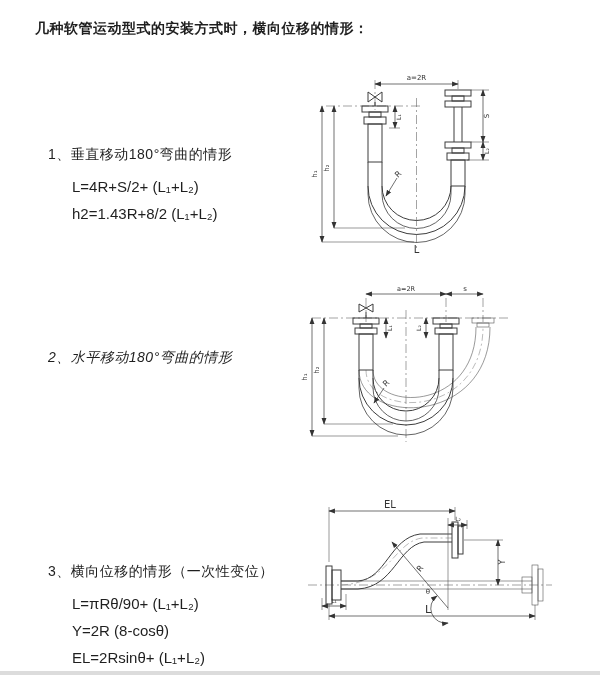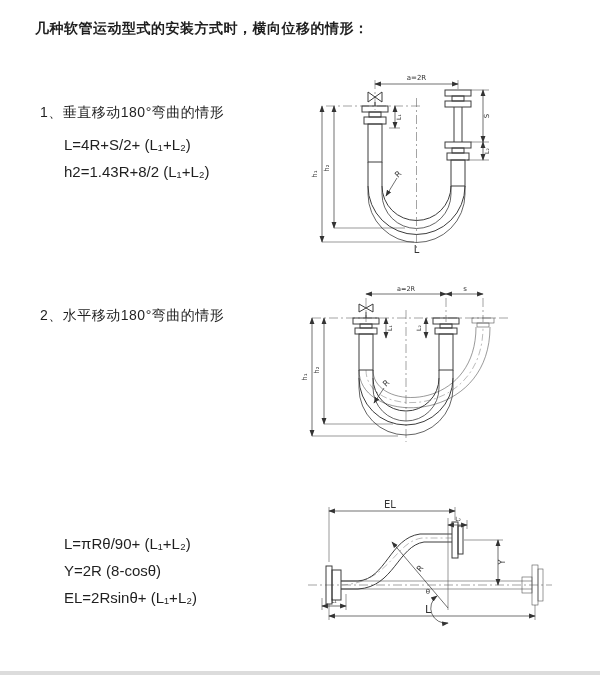--- a/index.html
+++ b/index.html
@@ -5,26 +5,26 @@
   html,body{margin:0;padding:0;}
   body{
     width:600px;height:675px;position:relative;background:#ffffff;
     font-family:"Liberation Sans","DejaVu Sans",sans-serif;
     color:#1f1f1f;overflow:hidden;
   }
   .title{
     position:absolute;left:35px;top:20px;font-size:14px;font-weight:700;
     letter-spacing:.5px;
   }
-  .section{position:absolute;left:40px;}
+  .section{position:absolute;left:48px;margin-top:42px;}
   .section .heading{font-size:14px;font-weight:400;letter-spacing:.5px;}
   .section .formulas{margin-left:24px;margin-top:9px;font-size:15px;}
   .section .formulas .f{line-height:27px;white-space:pre;}
   .sec1{top:104px;}
-  .sec2{top:307px;}
+  .sec2{top:307px;font-style:italic;}
   .sec3{top:521px;}
   .diag{position:absolute;}
   .d1{left:300px;top:66px;width:250px;height:190px;}
   .d2{left:298px;top:282px;width:292px;height:170px;}
   .d3{left:300px;top:498px;width:290px;height:170px;}
   svg{display:block;}
   svg text{font-family:"DejaVu Sans","Liberation Sans",sans-serif;fill:#333;}
   .geo{stroke:#3c3c3c;stroke-width:1;fill:none;}
   .geo2{stroke:#3c3c3c;stroke-width:.8;fill:none;}
   .thin{stroke:#555;stroke-width:.6;fill:none;}
@@ -45,20 +45,21 @@
     <div class="f">L=4R+S/2+ (L₁+L₂)</div>
     <div class="f">h2=1.43R+8/2 (L₁+L₂)</div>
   </div>
 </div>
 
 <div class="section sec2">
   <div class="heading">2、水平移动180°弯曲的情形</div>
 </div>
 
 <div class="section sec3">
+  <div class="heading">3、横向位移的情形（一次性变位）</div>
   <div class="formulas">
     <div class="f">L=πRθ/90+ (L₁+L₂)</div>
     <div class="f">Y=2R (8-cosθ)</div>
     <div class="f">EL=2Rsinθ+ (L₁+L₂)</div>
   </div>
 </div>
 
 <div class="diag d1">
 <svg viewBox="0 0 250 190" width="250" height="190">
   <defs>

